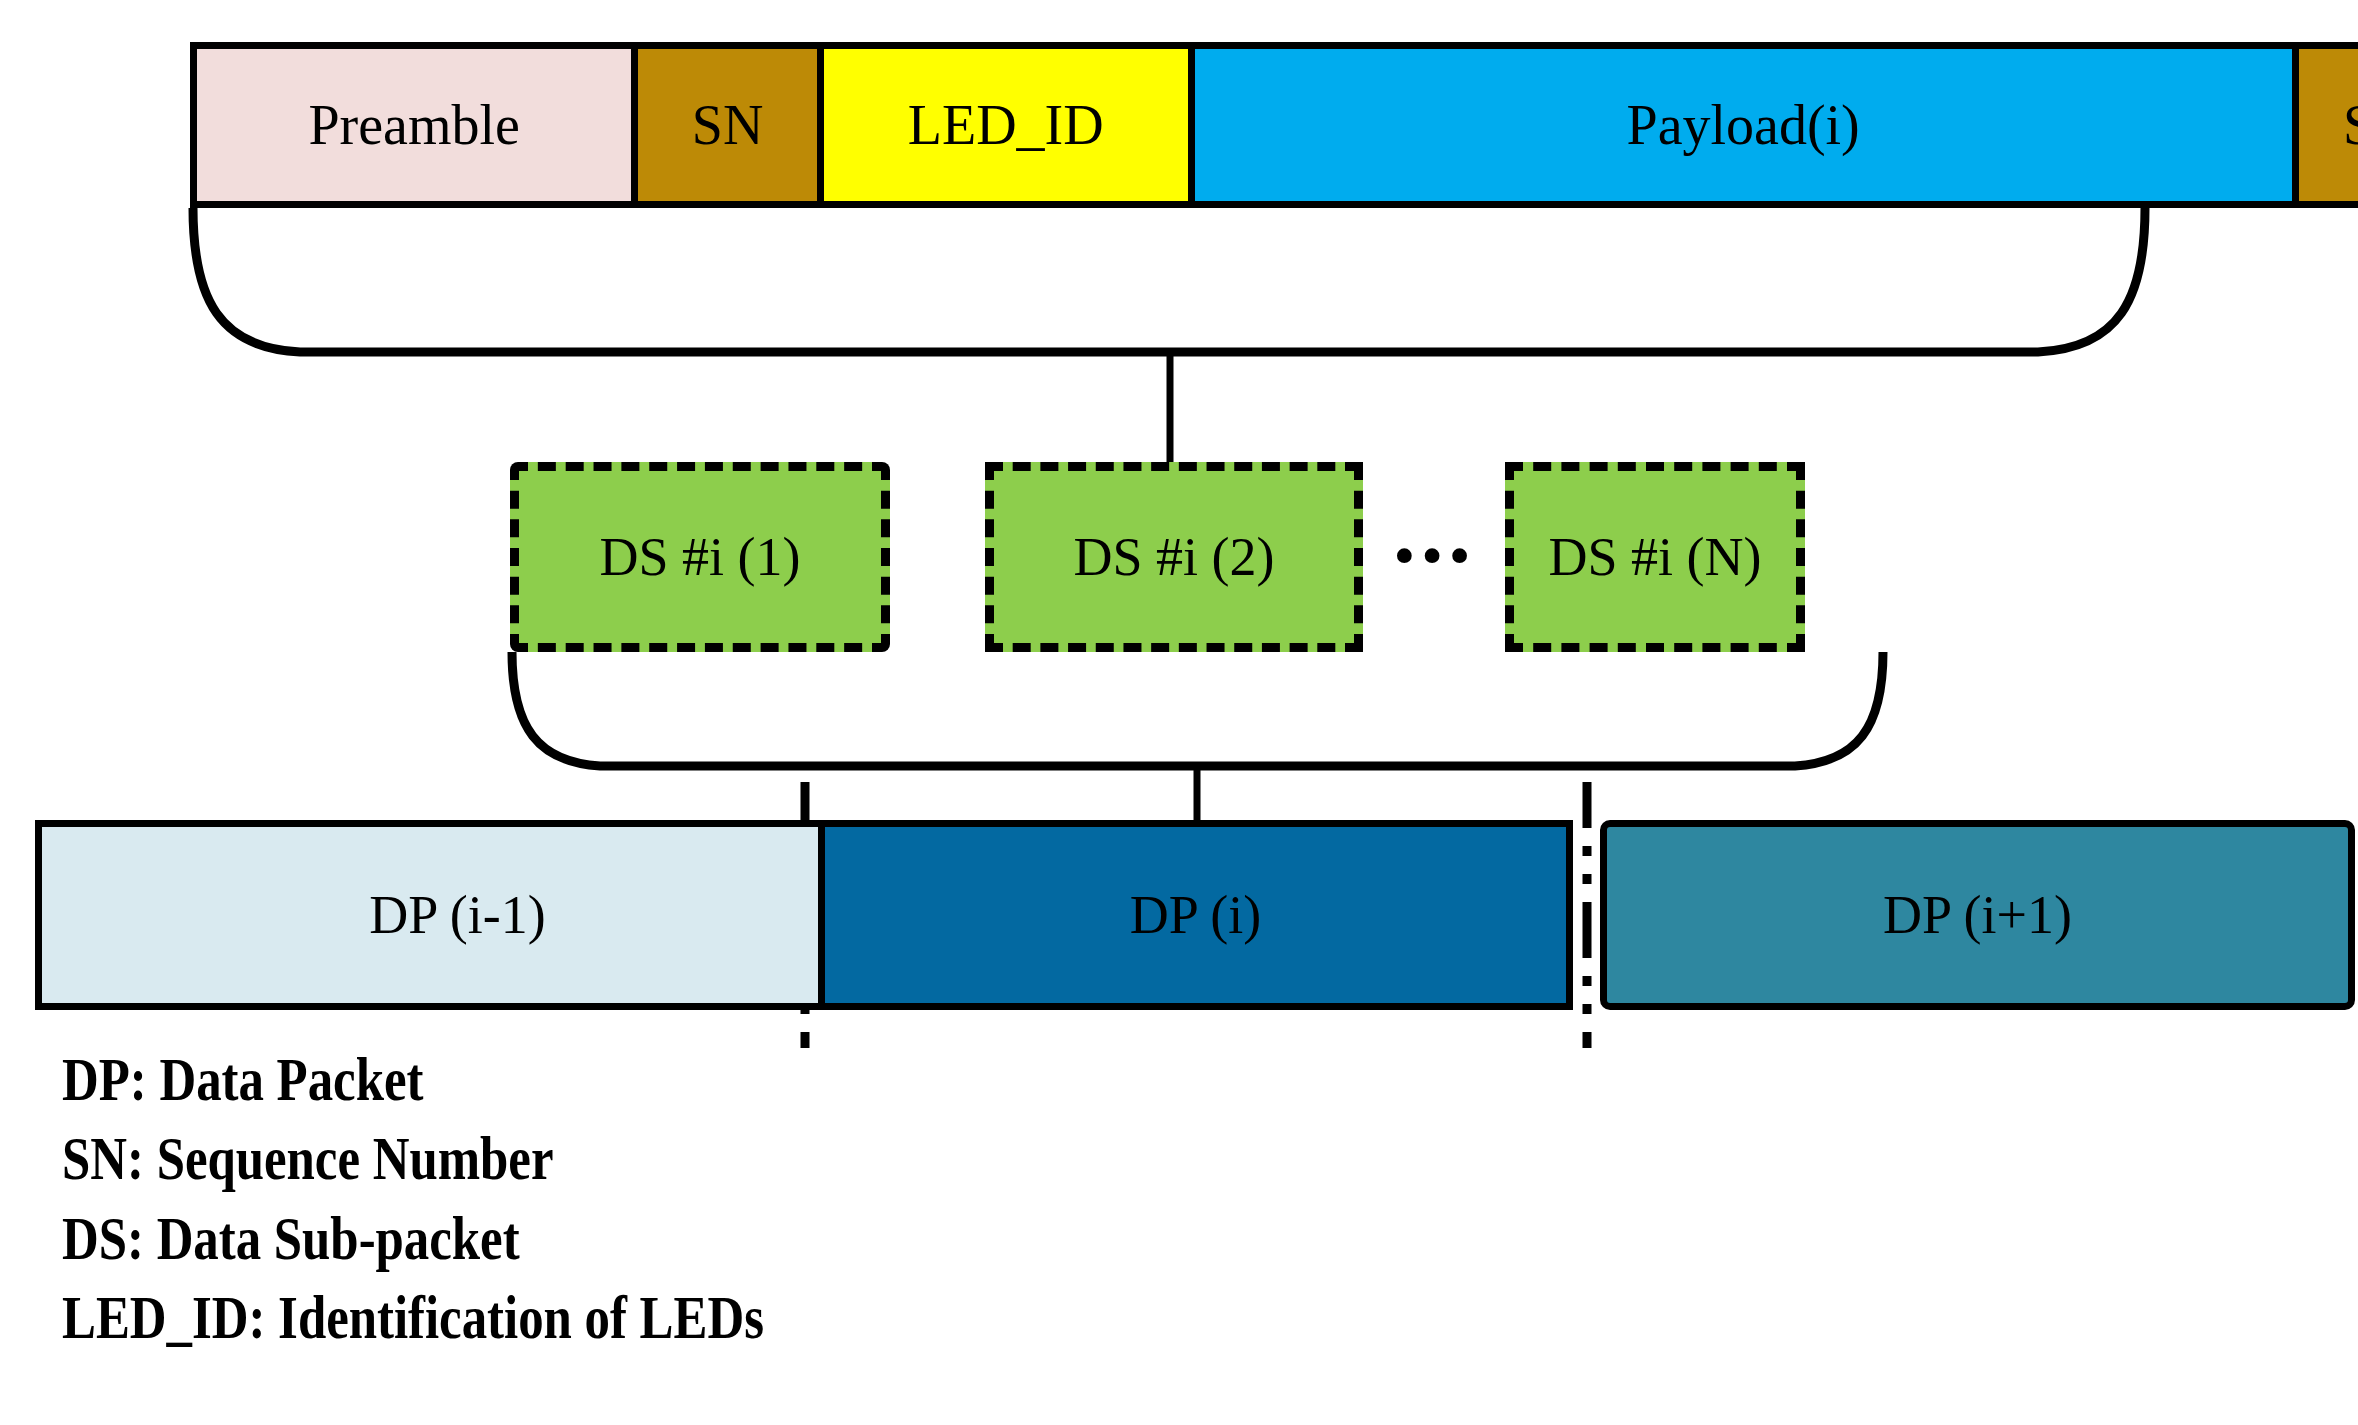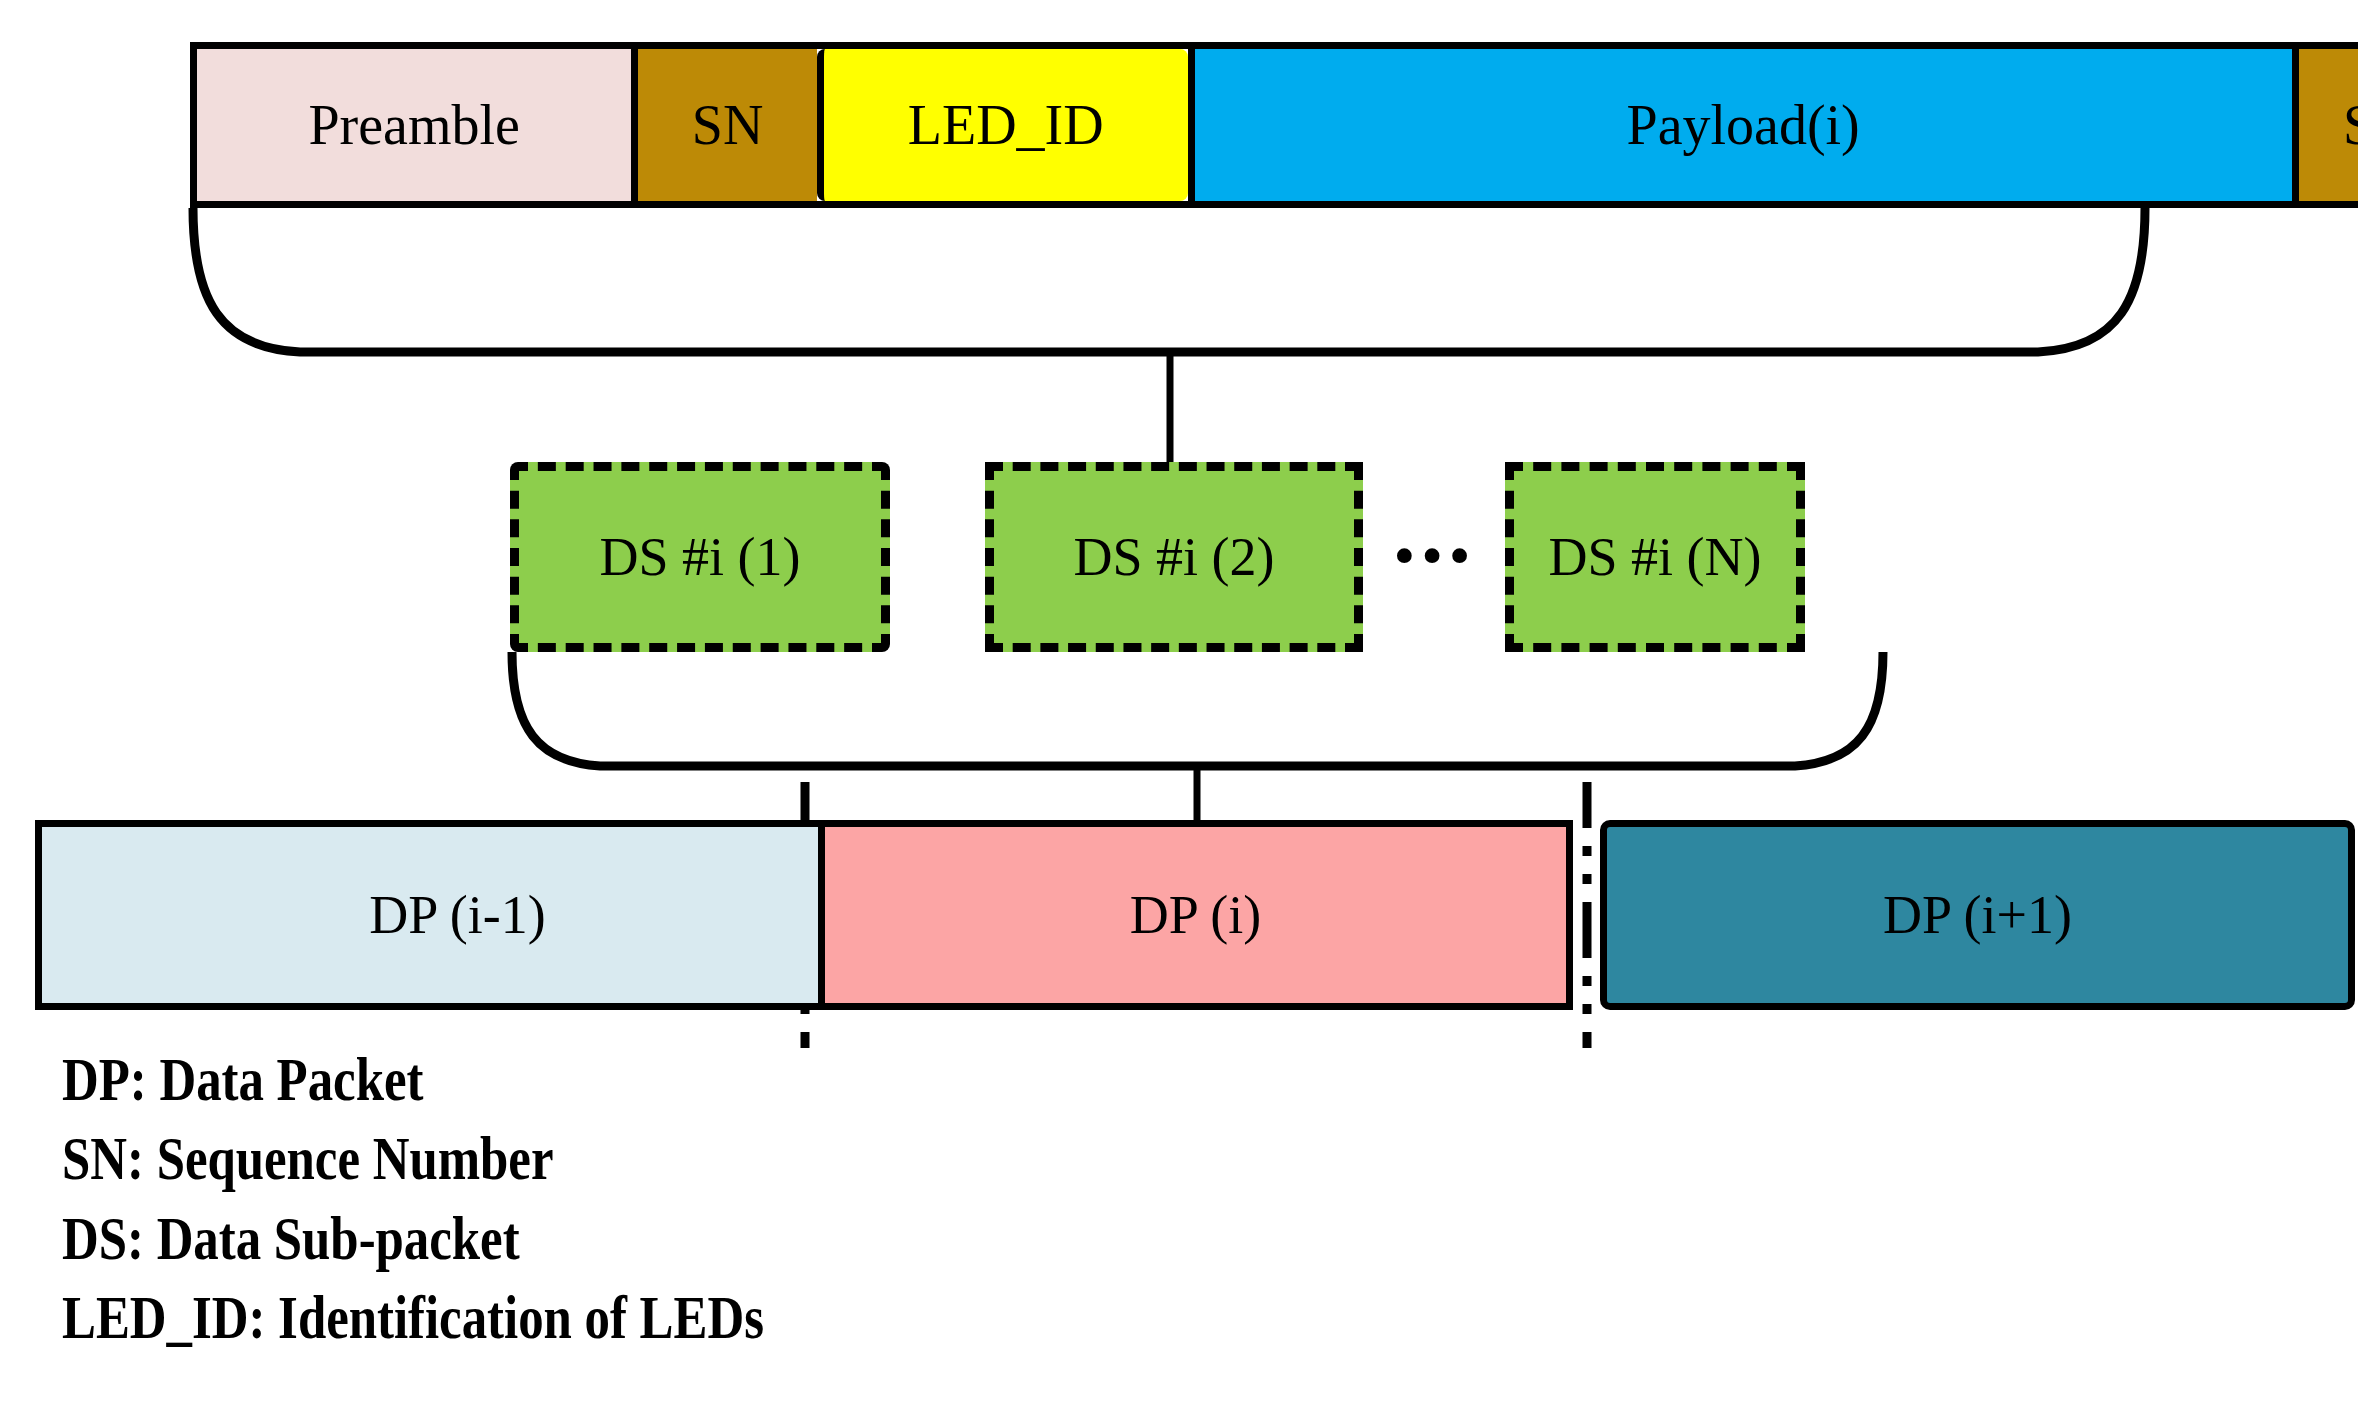--- a/index.html
+++ b/index.html
@@ -35,21 +35,21 @@
     box-sizing: border-box;
     color: #000000;
     font-size: 56px;
     line-height: 1;
     white-space: nowrap;
   }
   .pcell + .pcell { border-left: 7px solid #000000; }
 
   .pc-preamble { width: 19.2%;  background: #F2DDDC; }
   .pc-sn1      { width: 8.2%;   background: #BD8A06; }
-  .pc-ledid    { width: 16.4%;  background: #FFFF00; border-radius: 8px; }
+  .pc-ledid    { width: 16.4%;  background: #FFFF00; }
   .pc-payload  { width: 48.8%;  background: #00ACEE; }
   .pc-sn2      { width: 7.4%;   background: #BD8A06; }
 
   
   .ds-box {
     position: absolute;
     top: 462px;
     height: 190px;
     background: #8DCE4C;
     border: 9px dashed #000000;
@@ -90,21 +90,21 @@
     box-sizing: border-box;
     display: flex;
     align-items: center;
     justify-content: center;
     font-size: 54px;
     color: #000000;
     white-space: nowrap;
     z-index: 3;
   }
   .dp-1 { left: 35px;   width: 845px;  background: #D9EAF0; }
-  .dp-2 { left: 818px;  width: 755px;  background: #fca5a5; }
+  .dp-2 { left: 818px;  width: 755px;  background: #0369a1; }
   .dp-3 { left: 1600px; width: 755px;  background: #2E87A0; border-radius: 10px; }
 
   
   #connectors {
     position: absolute;
     left: 0;
     top: 0;
     width: 2358px;
     height: 1425px;
     z-index: 1;

